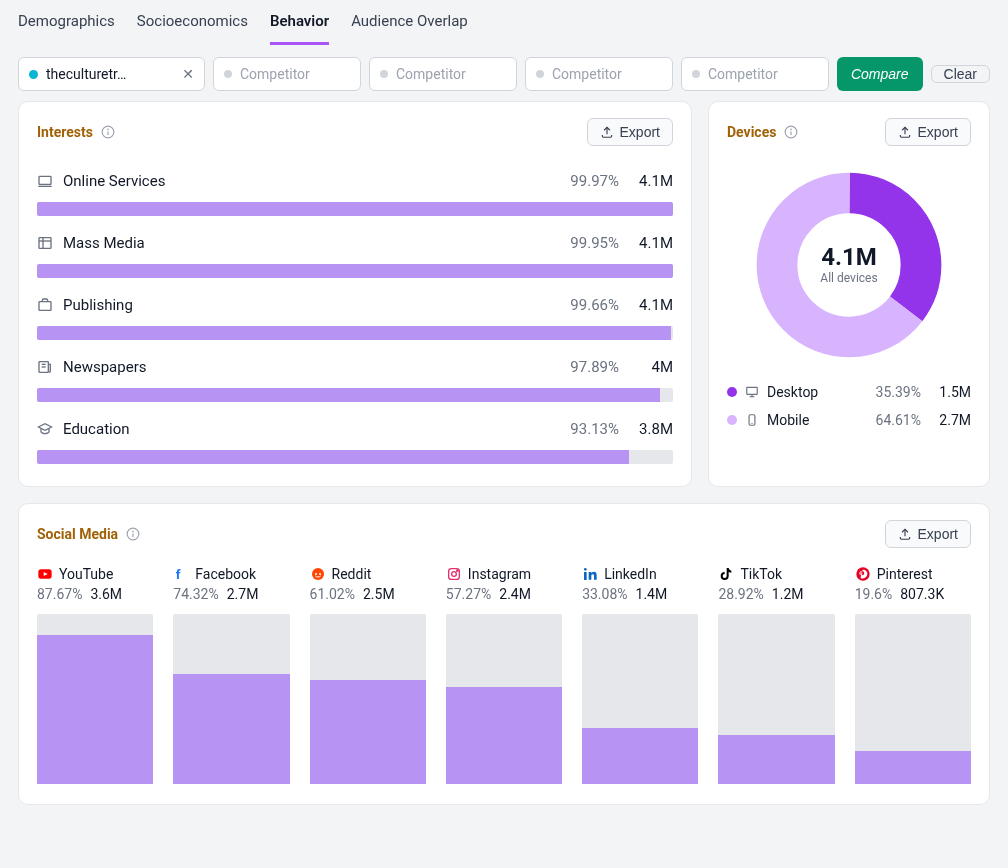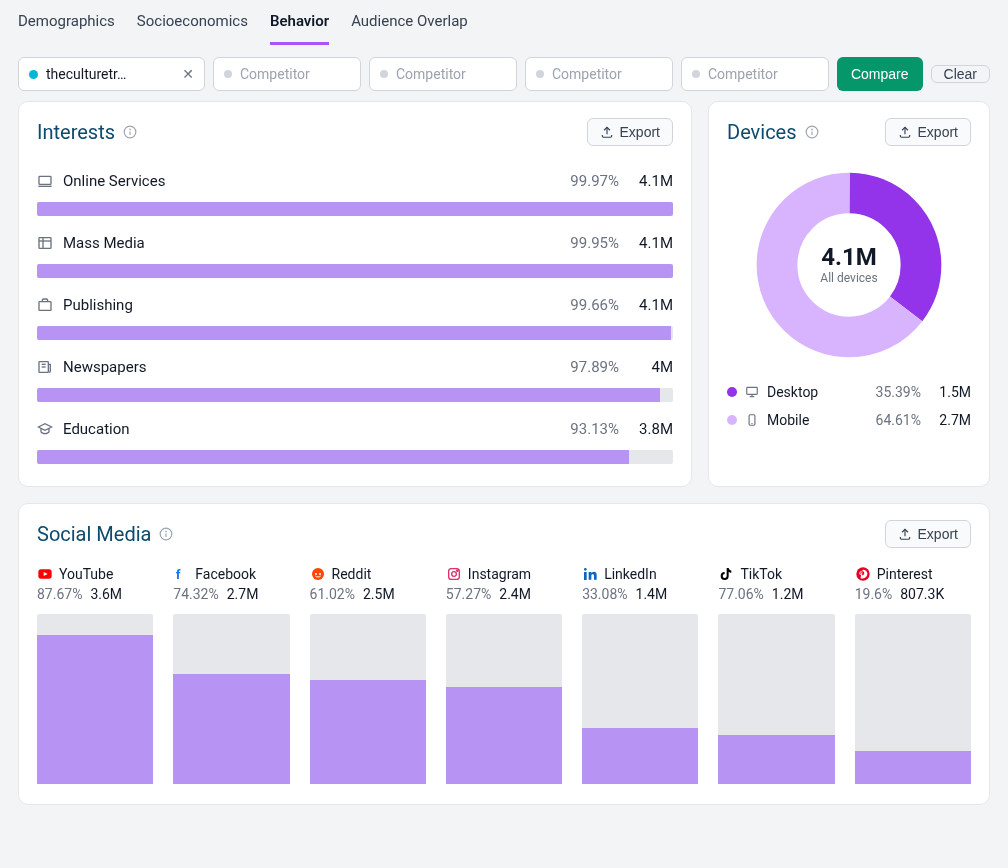--- a/index.html
+++ b/index.html
@@ -44,38 +44,38 @@
     font-size: 14px;
     gap: 8px;
   }
   .chip-input { flex: 1; color: #9ca3af; }
   .chip-input .dot-grey { width:8px; height:8px; border-radius:50%; background:#d1d5db; }
   .chip .dot-blue { width:9px; height:9px; border-radius:50%; background:#06b6d4; }
   .chip { color:#111827; width: 187px; }
   .chip-x { margin-left:auto; color:#6b7280; cursor:pointer; }
   .btn-compare {
     height:34px; border:none; border-radius:6px; background:#059669; color:#fff;
-    padding:0 14px; font-size:14px; font-weight:500; cursor:pointer;
+    padding:0 14px; font-size:14px; font-weight:500; cursor:pointer;font-style:italic;
   }
   .btn-clear {
     height:18px; border:1px solid #d1d5db; border-radius:6px; background:#f3f4f6;
     color:#374151; padding:0 12px; font-size:14px; cursor:pointer;
   }
   .cards-row {
     display:flex; gap:16px; padding:0 18px;
   }
   .card {
     background:#fff; border:1px solid #e5e7eb; border-radius:10px;
   }
   .card-interests { flex: 1; }
   .card-devices { width: 282px; }
   .card-header {
     display:flex; align-items:center; padding:16px 18px 14px 18px;
   }
-  .card-title { font-size:20px; font-weight:400; color:#0c4a6e; }
+  .card-title { font-size:14px; font-weight:700; color:#a16207; }
   .info-icon { color:#9ca3af; margin-left:8px; display:inline-flex; }
   .export-btn {
     margin-left:auto; display:flex; align-items:center; gap:6px;
     border:1px solid #d1d5db; background:#f9fafb; border-radius:6px;
     padding:5px 12px; font-size:14px; color:#374151; cursor:pointer;
   }
   .interest-list { padding: 0 18px 16px 18px; }
   .interest-item { padding: 12px 0 6px 0; }
   .interest-head { display:flex; align-items:center; gap:10px; }
   .interest-icon { color:#6b7280; display:inline-flex; width:16px; }
@@ -434,21 +434,21 @@
       <div class="social-col">
     <div class="social-head">
       <span class="brand-icon">
             <svg viewBox="0 0 24 24" width="16" height="16" fill="#000000">
               <path d="M16 3c.5 2 2 3.5 4 4v3c-1.5 0-3-.5-4-1.3V15a6 6 0 1 1-6-6v3a3 3 0 1 0 3 3V3h3z"></path>
             </svg>
           </span>
       <span>TikTok</span>
     </div>
     <div class="social-stats">
-      <span>77.06%</span>
+      <span>28.92%</span>
       <span class="v2">1.2M</span>
     </div>
     <div class="social-bar-track">
       <div class="social-bar-fill" style="height:28.92%"></div>
     </div>
       </div>
       <div class="social-col">
     <div class="social-head">
       <span class="brand-icon">
             <svg viewBox="0 0 24 24" width="16" height="16" fill="#e60023">

